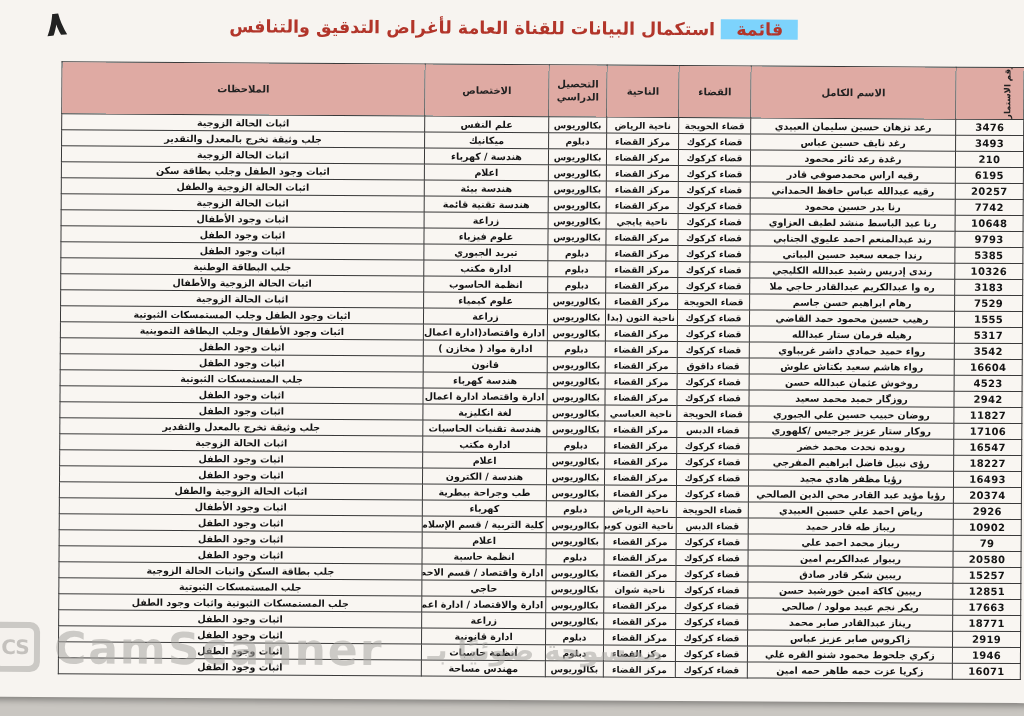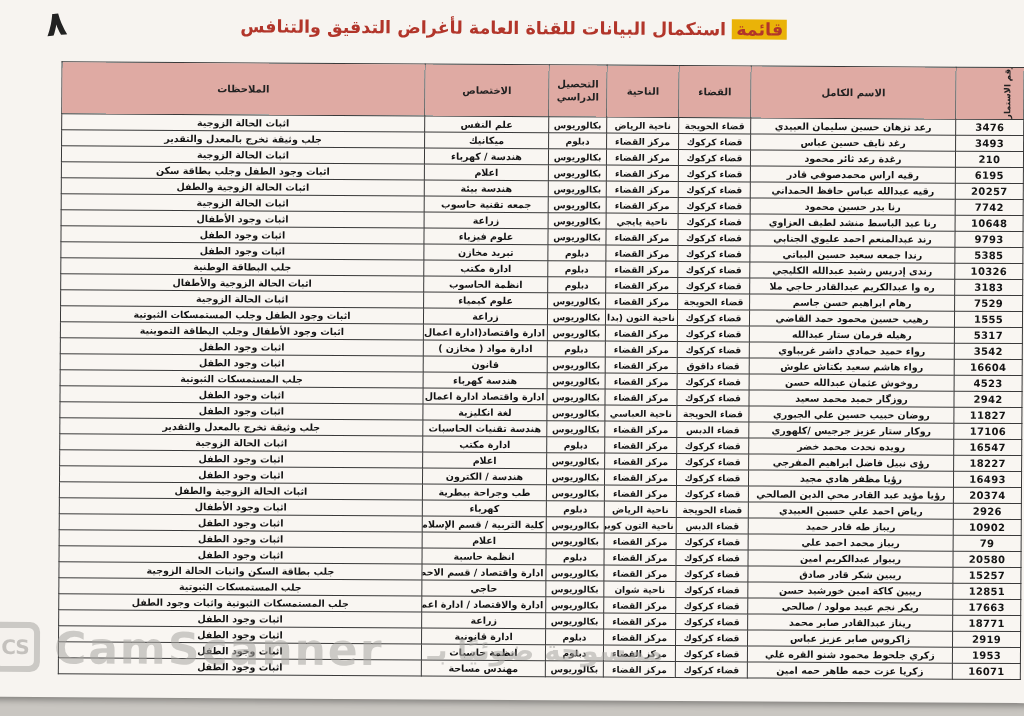--- a/index.html
+++ b/index.html
@@ -16,21 +16,21 @@
   .page-number {
     position:absolute; top:14px; left:52px; font-size:34px; font-weight:bold;
     color:#222; transform:rotate(-6deg);
   }
 
   .doc-title {
     position:absolute; top:26px; left:0; width:100%; text-align:center;
     font-size:17.5px; font-weight:bold; color:#b2352a; letter-spacing:.2px;
     direction:rtl;
   }
-  .doc-title .hl { background:#eab308; padding:0 4px; }
+  .doc-title .hl { background:#7dd3fc; padding:0 15px; }
 
   .tbl-wrap { position:absolute; top:72px; left:68px; width:962px; }
   table { border-collapse:collapse; table-layout:fixed; width:962px; direction:rtl; }
   th, td { border:1px solid #3a3a3a; overflow:hidden; white-space:nowrap; }
   thead th {
     background:#dfaaa3; height:52px; font-size:10px; font-weight:bold; color:#222;
     text-align:center; vertical-align:middle; position:relative;
   }
   thead th.h-edu { white-space:normal; line-height:1.25; padding:13px 2px; }
   thead th.h-num .vert {
@@ -149,21 +149,21 @@
     <td class="c-spec">هندسة بيئة</td>
     <td class="c-notes">اثبات الحالة الزوجية والطفل</td>
   </tr>
 
   <tr>
     <td class="c-num">7742</td>
     <td class="c-name">رنا بدر حسين محمود</td>
     <td class="c-qadha">قضاء كركوك</td>
     <td class="c-nahiya">مركز القضاء</td>
     <td class="c-edu">بكالوريوس</td>
-    <td class="c-spec">جمعه تقنية حاسوب</td>
+    <td class="c-spec">هندسة تقنية قائمة</td>
     <td class="c-notes">اثبات الحالة الزوجية</td>
   </tr>
 
   <tr>
     <td class="c-num">10648</td>
     <td class="c-name">رنا عبد الباسط منشد لطيف العزاوي</td>
     <td class="c-qadha">قضاء كركوك</td>
     <td class="c-nahiya">ناحية يايجي</td>
     <td class="c-edu">بكالوريوس</td>
     <td class="c-spec">زراعة</td>
@@ -179,21 +179,21 @@
     <td class="c-spec">علوم فيزياء</td>
     <td class="c-notes">اثبات وجود الطفل</td>
   </tr>
 
   <tr>
     <td class="c-num">5385</td>
     <td class="c-name">رندا جمعه سعيد حسين البياتي</td>
     <td class="c-qadha">قضاء كركوك</td>
     <td class="c-nahiya">مركز القضاء</td>
     <td class="c-edu">دبلوم</td>
-    <td class="c-spec">تبريد مخازن</td>
+    <td class="c-spec">تبريد الجبوري</td>
     <td class="c-notes">اثبات وجود الطفل</td>
   </tr>
 
   <tr>
     <td class="c-num">10326</td>
     <td class="c-name">رندى إدريس رشيد عبدالله الكليجي</td>
     <td class="c-qadha">قضاء كركوك</td>
     <td class="c-nahiya">مركز القضاء</td>
     <td class="c-edu">دبلوم</td>
     <td class="c-spec">ادارة مكتب</td>
@@ -424,21 +424,21 @@
     <td class="c-num">2919</td>
     <td class="c-name">زاكروس صابر عزيز عباس</td>
     <td class="c-qadha">قضاء كركوك</td>
     <td class="c-nahiya">مركز القضاء</td>
     <td class="c-edu">دبلوم</td>
     <td class="c-spec">ادارة قانونية</td>
     <td class="c-notes">اثبات وجود الطفل</td>
   </tr>
 
   <tr>
-    <td class="c-num">1953</td>
+    <td class="c-num">1946</td>
     <td class="c-name">زكري جلحوط محمود شنو القره غلي</td>
     <td class="c-qadha">قضاء كركوك</td>
     <td class="c-nahiya">مركز القضاء</td>
     <td class="c-edu">دبلوم</td>
     <td class="c-spec">انظمة حاسبات</td>
     <td class="c-notes">اثبات وجود الطفل</td>
   </tr>
 
   <tr>
     <td class="c-num">16071</td>

